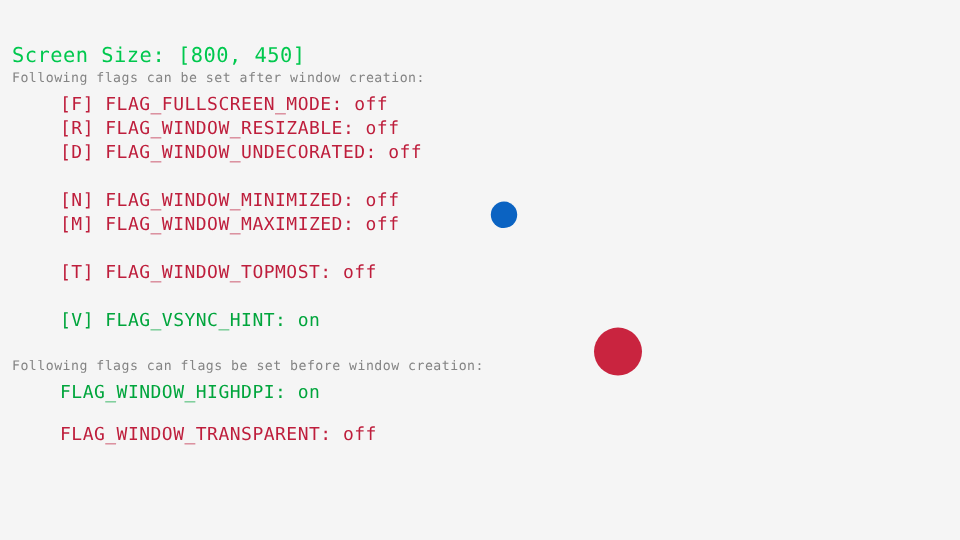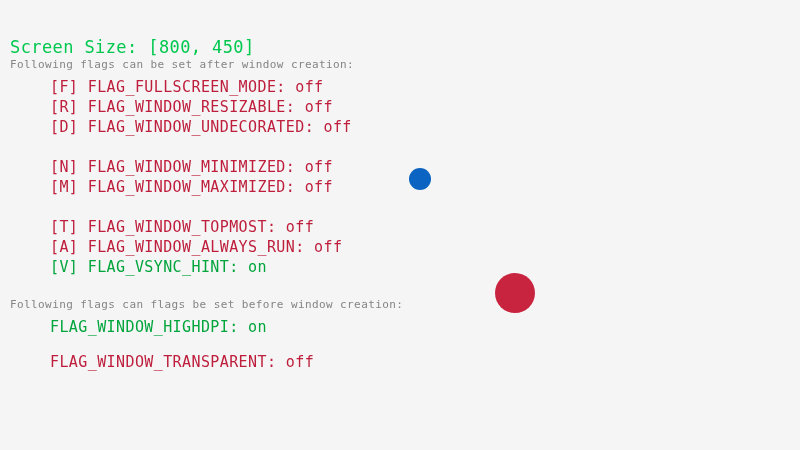--- a/index.html
+++ b/index.html
@@ -91,21 +91,20 @@
   <div class="abs" id="screen-size">Screen Size: [800, 450]</div>
 
   <div class="abs section-note" id="note-after">Following flags can be set after window creation:</div>
 
   <div class="abs flag-line flag-off" style="top:78px">[F] FLAG_FULLSCREEN_MODE: off</div>
   <div class="abs flag-line flag-off" style="top:98px">[R] FLAG_WINDOW_RESIZABLE: off</div>
   <div class="abs flag-line flag-off" style="top:118px">[D] FLAG_WINDOW_UNDECORATED: off</div>
   <div class="abs flag-line flag-off" style="top:158px">[N] FLAG_WINDOW_MINIMIZED: off</div>
   <div class="abs flag-line flag-off" style="top:178px">[M] FLAG_WINDOW_MAXIMIZED: off</div>
   <div class="abs flag-line flag-off" style="top:218px">[T] FLAG_WINDOW_TOPMOST: off</div>
-  <div class="abs flag-line flag-off" style="top:238px">[A] FLAG_WINDOW_ALWAYS_RUN: off</div>
   <div class="abs flag-line flag-on" style="top:258px">[V] FLAG_VSYNC_HINT: on</div>
 
   <div class="abs section-note" id="note-before">Following flags can flags be set before window creation:</div>
 
   <div class="abs flag-line flag-on" style="top:318px">FLAG_WINDOW_HIGHDPI: on</div>
   <div class="abs flag-line flag-off" style="top:353px">FLAG_WINDOW_TRANSPARENT: off</div>
 
   <div class="ball" id="ball-blue"></div>
   <div class="ball" id="ball-red"></div>
 

